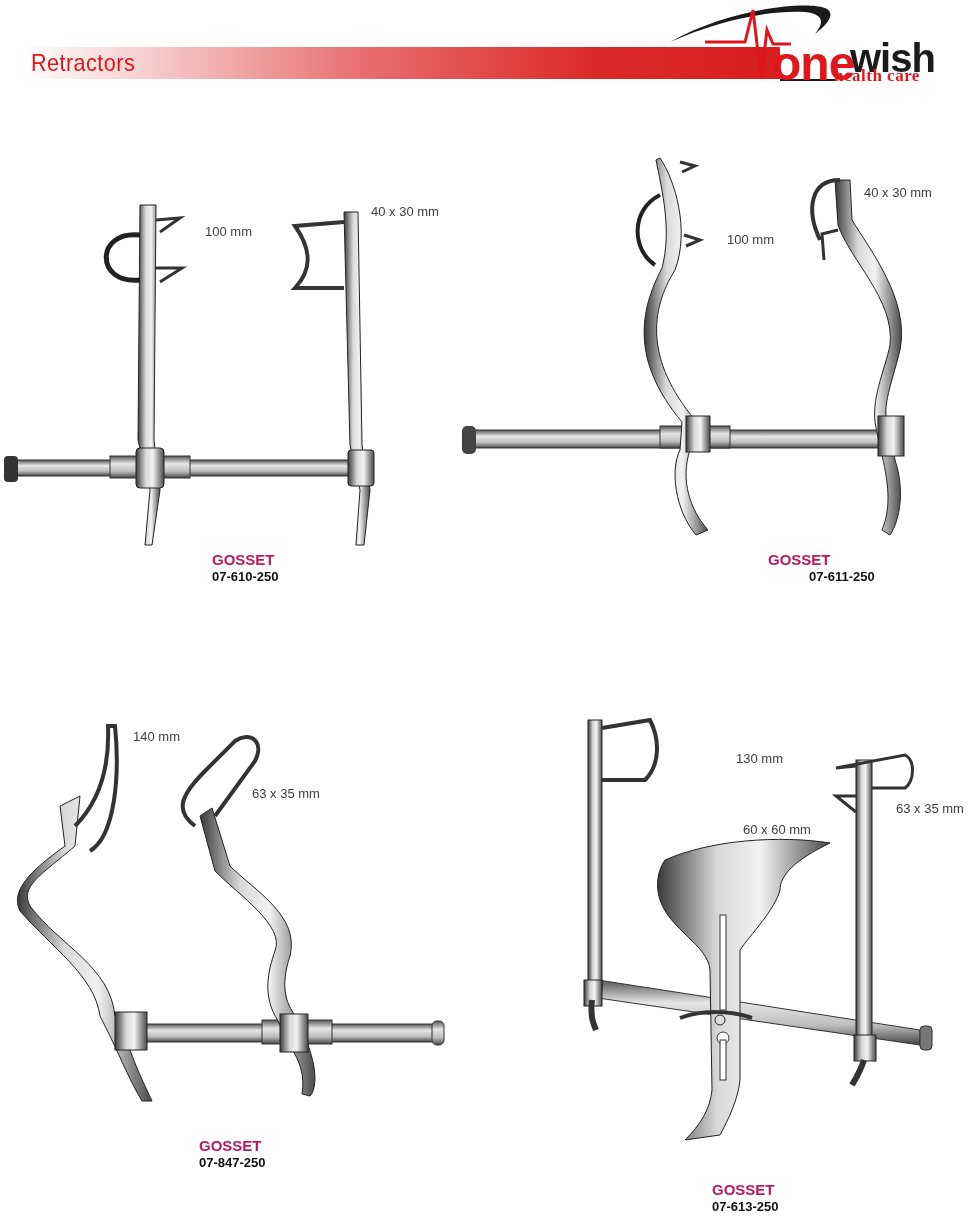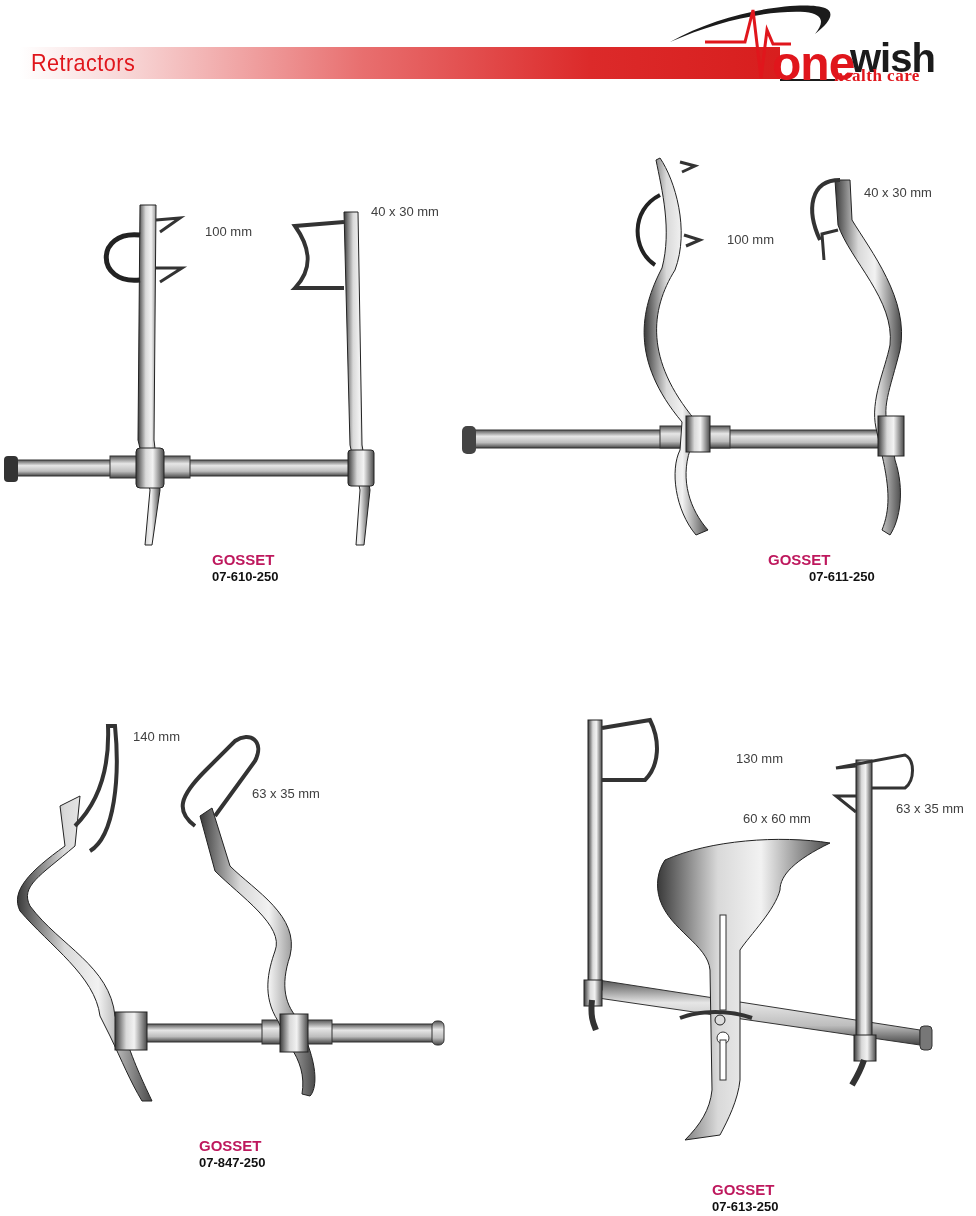--- a/index.html
+++ b/index.html
@@ -141,17 +141,17 @@
     <path d="M296 96 L 276 96 L 296 112" fill="none" stroke="#333" stroke-width="3"></path>
 
     <path d="M105 160 C 150 140, 220 135, 270 143 C 235 160, 220 175, 220 190 C 215 210, 190 235, 180 250 L 180 380 C 178 400, 168 420, 160 435 L 125 440 C 140 425, 150 410, 152 390 L 150 270 C 148 245, 110 230, 100 200 C 95 185, 98 170, 105 160 Z" fill="url(#metal)" stroke="#222"></path>
     <rect x="160" y="215" width="6" height="95" fill="#fff" stroke="#333"></rect>
     <circle cx="163" cy="338" r="6" fill="#fff" stroke="#333"></circle>
     <rect x="160" y="340" width="6" height="40" fill="#fff" stroke="#333"></rect>
     <path d="M120 318 C 140 310, 170 310, 192 318" fill="none" stroke="#333" stroke-width="4"></path>
     <circle cx="160" cy="320" r="5" fill="#ddd" stroke="#222"></circle>
   </svg>
   <div class="dim" style="left:176px;top:51px;">130 mm</div>
-  <div class="dim" style="left:183px;top:111px;">60 x 60 mm</div>
+  <div class="dim" style="left:183px;top:122px;">60 x 60 mm</div>
   <div class="dim" style="left:336px;top:101px;">63 x 35 mm</div>
   <div class="name" style="left:152px;top:481px;">GOSSET</div>
   <div class="code" style="left:152px;top:499px;">07-613-250</div>
 </div>
 
 </body></html>

